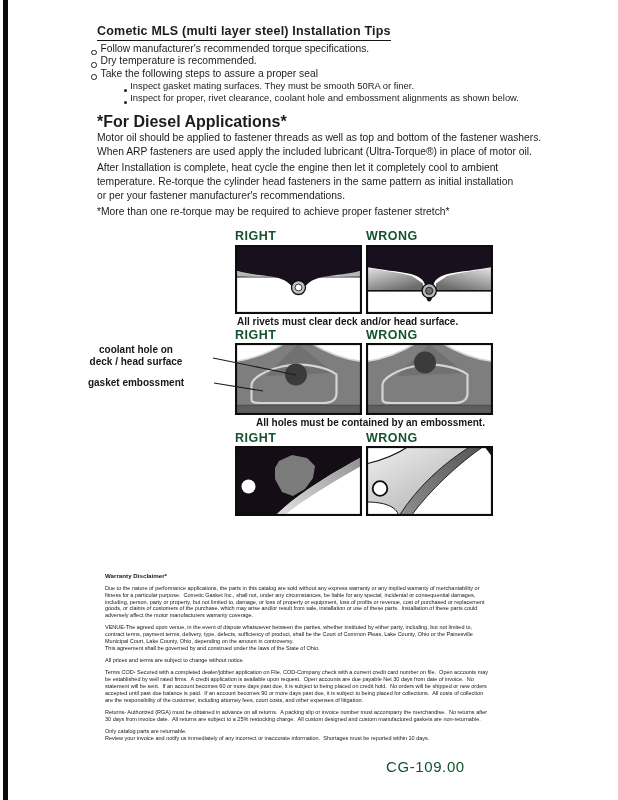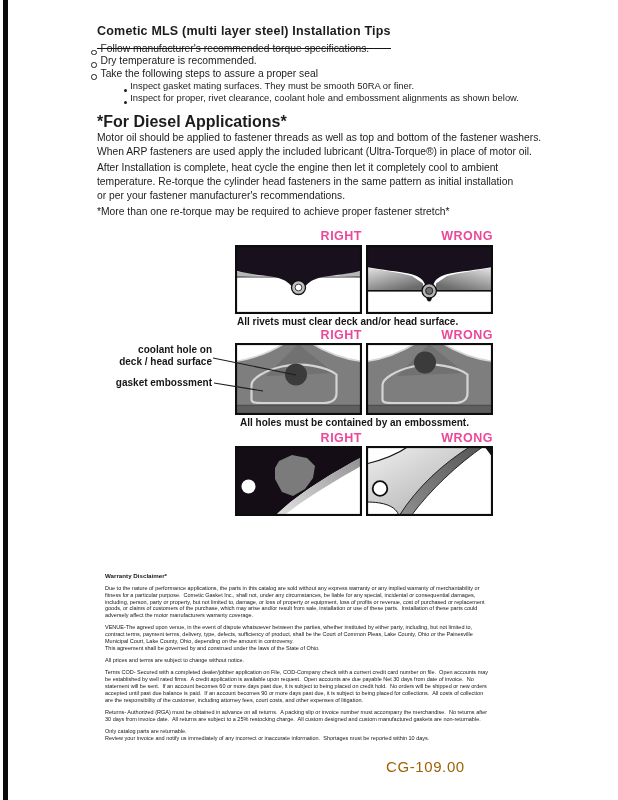--- a/index.html
+++ b/index.html
@@ -1,40 +1,40 @@
 <!DOCTYPE html>
 <html><head>
 <meta charset="utf-8">
 <style>
   html,body{margin:0;padding:0;background:#e8e8e8;}
   #page{position:relative;width:618px;height:800px;background:#ffffff;overflow:hidden;
         font-family:"Liberation Sans", sans-serif;color:#1c1c1c;margin:0 auto;}
   .leftbar{position:absolute;left:3px;top:0;width:5px;height:800px;background:#0b0b0b;}
   .pre{white-space:pre;}
   .title{position:absolute;left:97px;top:24px;margin:0;font-size:12.5px;font-weight:bold;
-         letter-spacing:.2px;border-bottom:1.6px solid #151515;padding-bottom:10px;}
+         letter-spacing:.2px;border-bottom:1.6px solid #151515;padding-bottom:2px;}
   .tips{position:absolute;left:91px;top:43px;font-size:10.3px;line-height:12.3px;}
   .brow{display:flex;align-items:flex-end;}
   .odot{width:3.5px;height:3.5px;border:1px solid #222;border-radius:50%;margin:4px 4px 0 0;flex:none;}
   .sub{margin-left:33px;font-size:9.4px;}
   .fdot{width:3.2px;height:3.2px;background:#1c1c1c;border-radius:50%;margin:4px 3px 0 0;flex:none;}
   .dheading{position:absolute;left:97px;top:113px;margin:0;font-size:16px;font-weight:bold;}
   .bodyp{position:absolute;left:97px;margin:0;font-size:10.3px;line-height:13.8px;}
-  .dglabel{position:absolute;width:127px;text-align:right;font-size:12.5px;font-weight:bold;
-           letter-spacing:.5px;color:#ec4899;}
+  .dglabel{position:absolute;width:127px;text-align:left;font-size:12.5px;font-weight:bold;
+           letter-spacing:.5px;color:#14532d;}
   .dgbox{position:absolute;width:127px;}
   .dgbox svg{display:block;width:100%;height:100%;}
   .caption{position:absolute;margin:0;font-size:10px;font-weight:bold;line-height:11.5px;color:#161616;}
-  .ann{position:absolute;left:60px;width:152px;text-align:right;font-size:10px;font-weight:bold;
+  .ann{position:absolute;left:60px;width:152px;text-align:center;font-size:10px;font-weight:bold;
        line-height:11.5px;color:#161616;}
   .overlay{position:absolute;left:0;top:0;pointer-events:none;}
   .warranty{position:absolute;left:105px;top:572px;width:430px;color:#161616;}
   .wh{margin:0 0 6px 0;font-size:6.2px;font-weight:bold;}
   .wp{margin:0 0 5.5px 0;font-size:5.5px;line-height:6.8px;white-space:pre;}
-  .footer{position:absolute;left:386px;top:758px;font-size:15px;letter-spacing:.6px;color:#a16207;}
+  .footer{position:absolute;left:386px;top:758px;font-size:15px;letter-spacing:.6px;color:#14532d;}
 </style>
 </head>
 <body>
 
 <div id="page">
 
   <div class="leftbar"></div>
 
   <h1 class="title">Cometic MLS (multi layer steel) Installation Tips</h1>
 
@@ -142,21 +142,21 @@
       <path d="M127,0 H76 C91,9.5 109,16 127,18.5 Z" fill="#ffffff"></path>
       <path d="M76,0 C91,9.5 109,16 127,18.5" stroke="#d6d6d6" stroke-width="1.6" fill="none"></path>
       <path d="M16.5,56.5 V42 C16.5,36 29,27.5 47,23.5 C68,19 91,23.5 101.5,31.5 V50 C101.5,56.5 96.5,60 88,60 H26.5 C19.5,60 16.5,59.5 16.5,56.5 Z" stroke="#d4d4d4" stroke-width="2.2" fill="none"></path>
       <circle cx="59" cy="19.5" r="11" fill="#3b3b3b"></circle>
       <rect x="0" y="61.8" width="127" height="1" fill="#404040"></rect>
       <rect x="0" y="62.8" width="127" height="9.2" fill="#5e5e5e"></rect>
       <rect x="1" y="1" width="125" height="70" fill="none" stroke="#0d0d0d" stroke-width="2.2"></rect>
     </svg>
   </div>
 
-  <p class="caption" style="left:240px;top:417px;">All holes must be contained by an embossment.</p>
+  <p class="caption" style="left:256px;top:417px;">All holes must be contained by an embossment.</p>
 
   <div class="dglabel" style="left:235px;top:431px;">RIGHT</div>
   <div class="dglabel" style="left:366px;top:431px;">WRONG</div>
 
   <div class="dgbox" style="left:235px;top:446px;height:70px;">
     <svg viewBox="0 0 127 70" preserveAspectRatio="none">
       <defs>
         <linearGradient id="g-r3-band" x1="0" y1="1" x2="1" y2="0">
           <stop offset="0" stop-color="#e3e3e3"></stop>
             <stop offset="1" stop-color="#909090"></stop>

